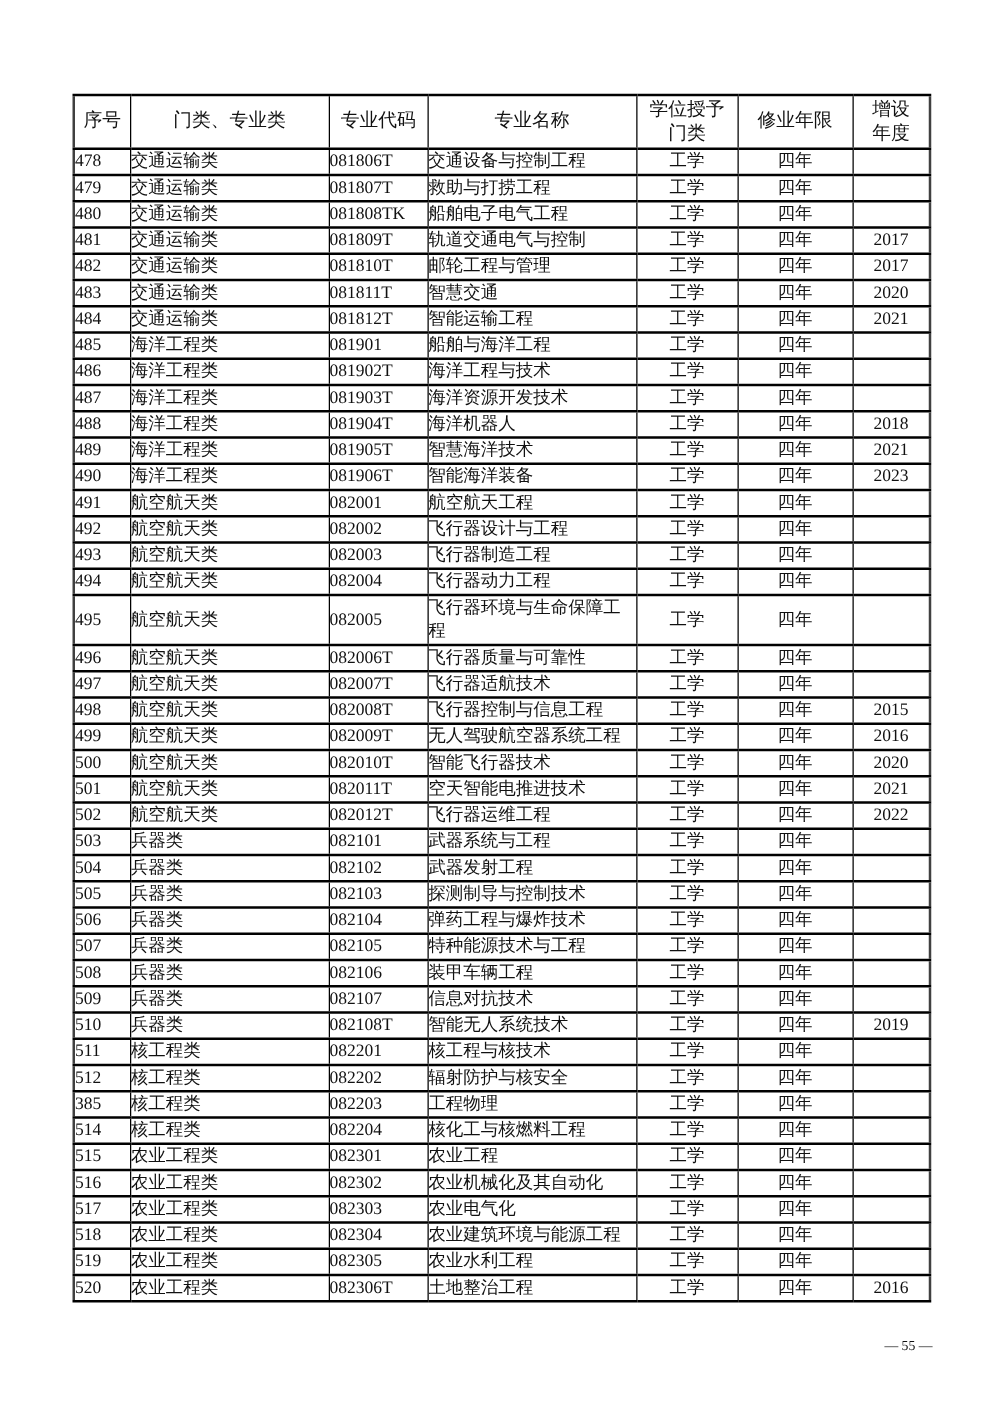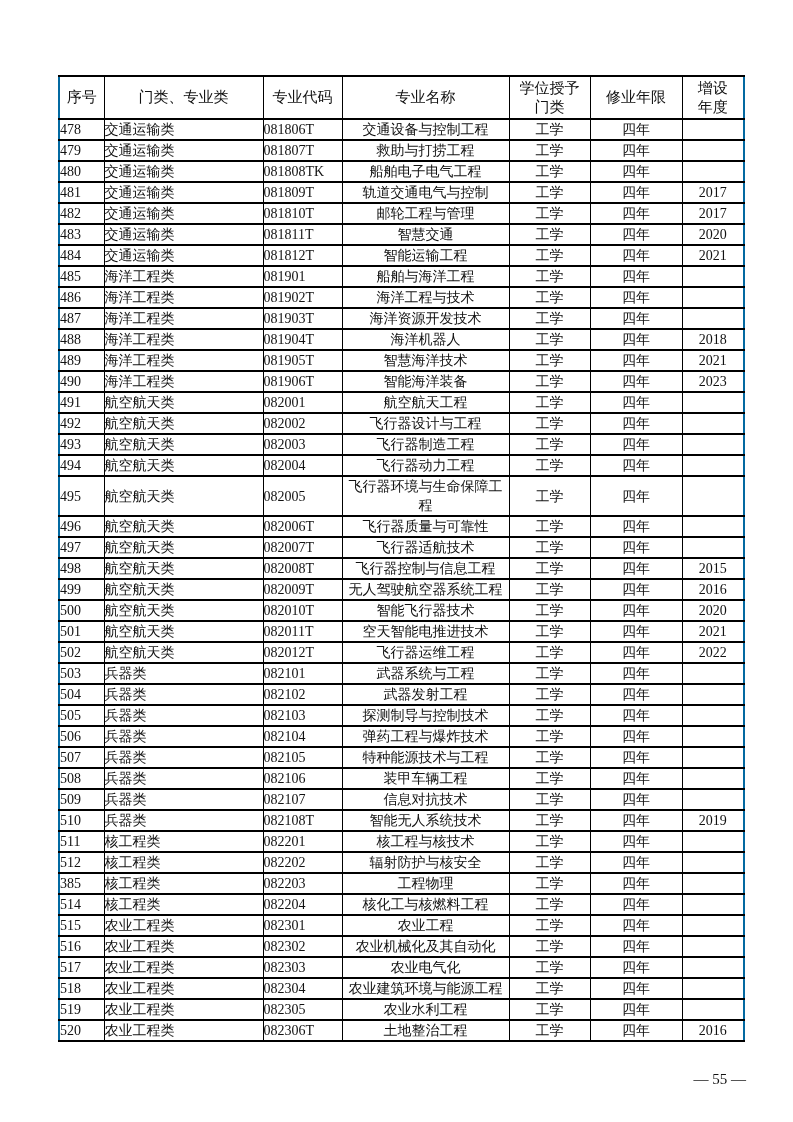--- a/index.html
+++ b/index.html
@@ -16,21 +16,21 @@
     background: #ffffff;
     overflow: hidden;
   }
   table.doc-table {
     position: absolute;
     left: 58px;
     top: 75px;
     width: 685px;
     border-collapse: collapse;
     table-layout: fixed;
-    border: 2px solid #0369a1;
+    border: 2px solid #404040;
   }
   table.doc-table th,
   table.doc-table td {
     border-left: 1px solid #000;
     border-right: 1px solid #000;
     border-top: 2px solid #000;
     border-bottom: 2px solid #000;
     overflow: hidden;
     padding: 0;
     vertical-align: middle;
@@ -45,27 +45,27 @@
     white-space: pre-line;
   }
   table.doc-table td {
     font-size: 14px;
     line-height: 19px;
     height: 21px;
   }
   td.c0 { text-align: left; }
   td.c1 { text-align: left; padding-left: 6px; margin-left: 40px; }
   td.c2 { text-align: left; padding-left: 3px; }
-  td.c3 { text-align: center; padding-left: 6px; }
+  td.c3 { text-align: left; padding-left: 6px; }
   td.c4, td.c5, td.c6 { text-align: center; }
   .page-number {
     position: absolute;
     top: 1071px;
     right: 47px;
-    font-size: 15px;
+    font-size: 11px;
     color: #111111;
     white-space: nowrap;
   }
 </style>
 </head>
 <body>
 
 <div class="page">
 
   <table class="doc-table">

